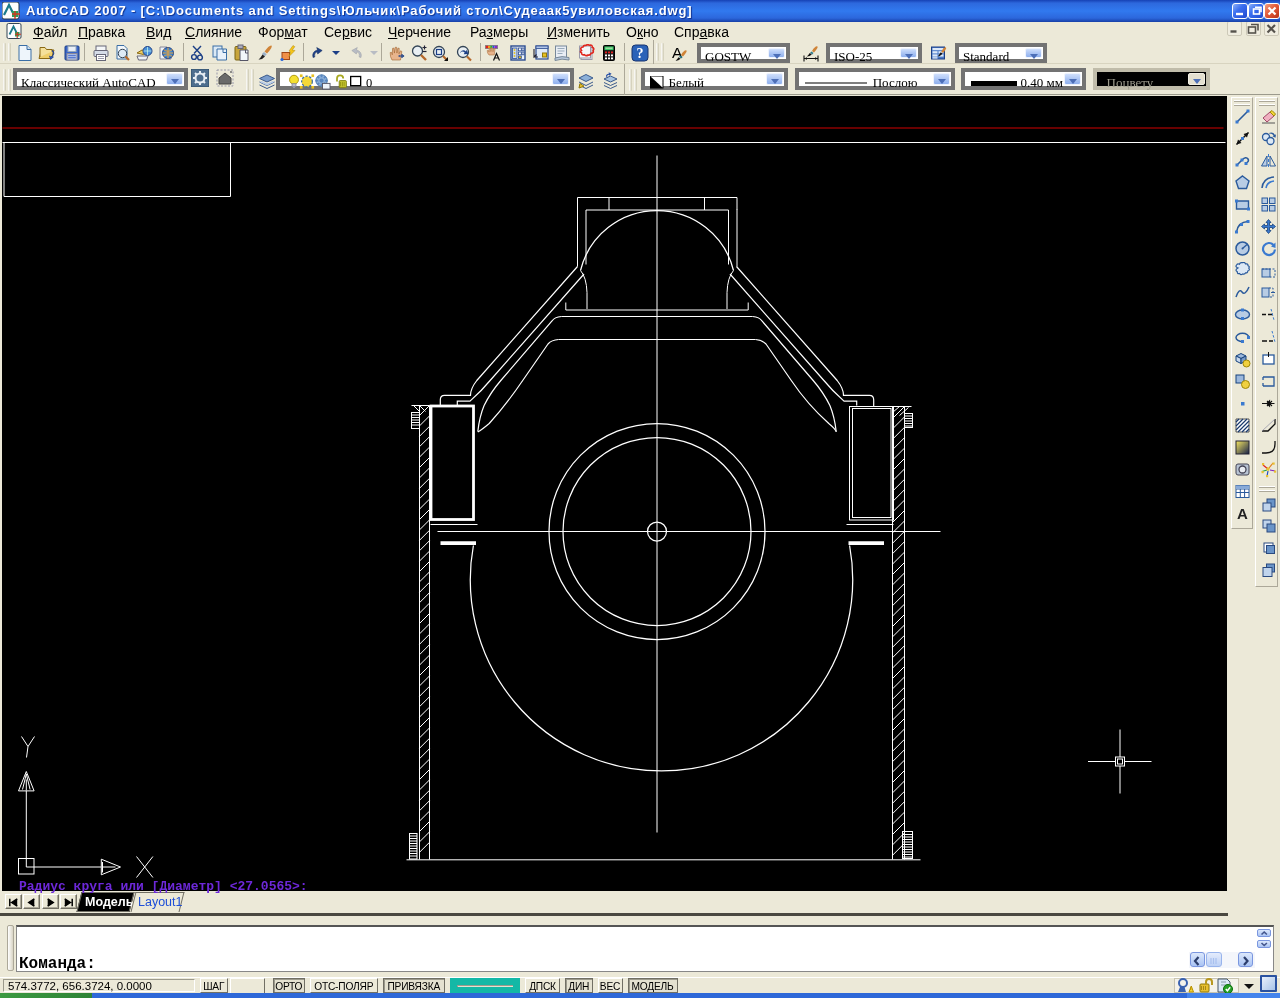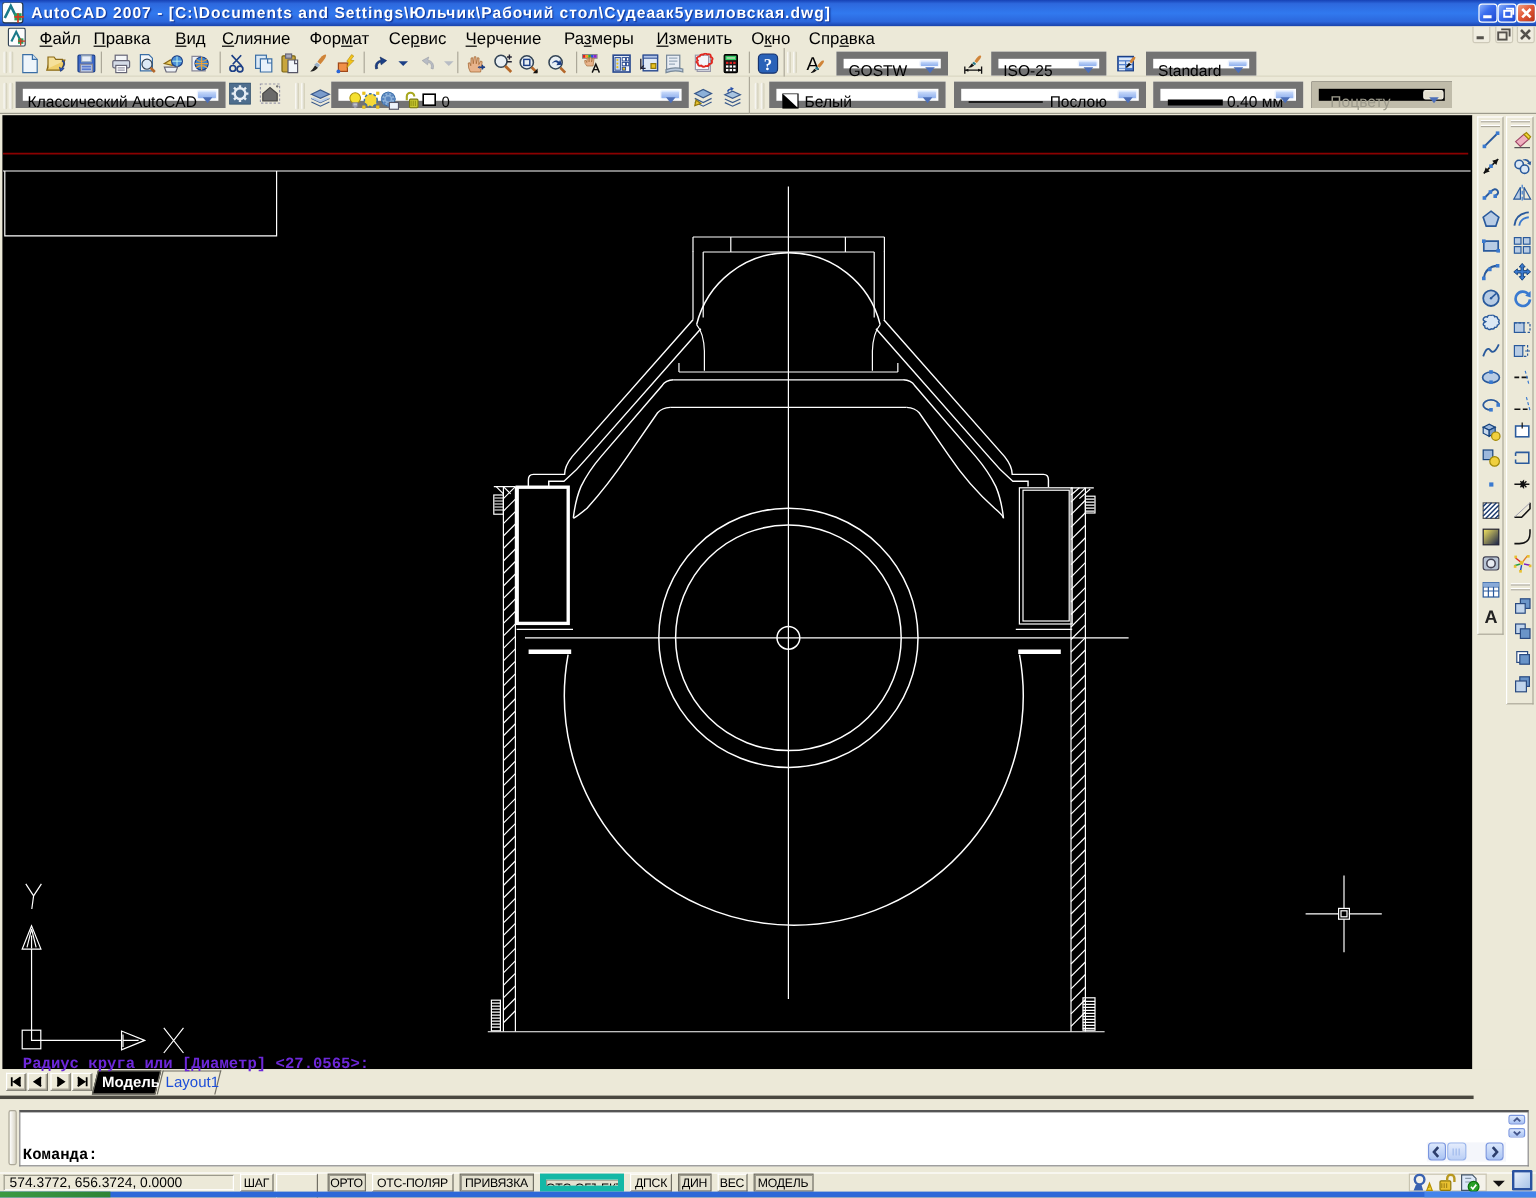--- a/index.html
+++ b/index.html
@@ -16,21 +16,21 @@
 #menubar{left:0;top:22px;width:1280px;height:18px;background:#ece9d8;font-size:14px;color:#000;text-align:center;}
 .mi{position:absolute;top:2px;white-space:pre;}
 .mi u,#titletext u{text-decoration-thickness:1px;text-underline-offset:1px;}
 #menubar{overflow:hidden;}
 .mdibtn{position:absolute;top:-1px;width:15px;height:15px;background:#f0ede0;border:1px solid #cdc9b8;border-radius:2px;}
 
 #row1{left:0;top:40px;width:1280px;height:24px;background:#ece9d8;border-bottom:1px solid #d8d4c0;}
 #row2{left:0;top:64px;width:1280px;height:31px;background:#ece9d8;border-bottom:1px solid #9c9a8c;}
 .grip{position:absolute;width:3px;background:linear-gradient(90deg,#fff,#cdc9b0);border-radius:1px;}
 .tsep{position:absolute;width:1px;background:#aca899;}
-.combo{position:absolute;background:#fff;border:6px solid #737373;}
+.combo{position:absolute;background:#fff;border:4px solid #737373;font-family:Liberation Serif, serif;}
 .combo .dd{position:absolute;right:1px;top:1px;bottom:1px;width:17px;background:linear-gradient(180deg,#cfdffc,#b0c8f5 45%,#8fb0ee);border:1px solid #eef3fd;border-radius:2px;}
 .dd:after{content:"";position:absolute;left:4px;top:5px;border-left:4px solid transparent;border-right:4px solid transparent;border-top:5px solid #4d6fb8;}
 .combo .txt{position:absolute;left:4px;top:2px;font-size:13px;color:#000;white-space:pre;}
 .combo2 .txt{top:3px;}
 .icon{position:absolute;width:18px;height:18px;}
 </style></head><body>
 <div id="page">
 <div class="abs" id="titlebar"></div>
 <svg class="abs" style="left:2px;top:2px" width="19" height="18" viewBox="0 0 19 18">
  <rect x="0" y="0" width="17" height="17" rx="2" fill="#fdfdfd" stroke="#234" stroke-width="1"></rect>
@@ -672,21 +672,21 @@
       </svg></div>
 <div class="abs" style="left:79px;top:892px;width:53px;height:20px;background:#000;transform:skewX(-14deg);border:1px solid #716f64"></div>
 <div class="abs" style="left:85px;top:894.5px;color:#fff;font-size:12.5px;font-weight:700">Модель</div>
 <div class="abs" style="left:133px;top:892px;width:49px;height:20px;background:#ece9d8;transform:skewX(-14deg);border:1px solid #716f64;border-bottom:none"></div>
 <div class="abs" style="left:138px;top:894.5px;color:#1d4ed8;font-size:12.5px">Layout1</div>
 <div class="abs" style="left:0;top:913px;width:1228px;height:2.5px;background:#4a4840"></div>
 <div class="abs" style="left:0;top:915.5px;width:1280px;height:61.5px;background:#ece9d8"></div>
 <div class="abs" style="left:15.5px;top:924.5px;width:1258px;height:47px;background:#fff;border:1px solid #888;border-top:2px solid #555"></div>
 <div class="abs" style="left:7px;top:925px;width:7px;height:46px;background:linear-gradient(90deg,#fff,#d8d4c4);border:1px solid #aca899;border-radius:2px"></div>
 <div class="abs" style="left:19px;top:879px;font-family:'Liberation Mono',monospace;font-size:13px;font-weight:700;color:#6d28d9;white-space:pre">Радиус круга или [Диаметр] &lt;27.0565&gt;:</div>
-<div class="abs" style="left:19px;top:954.5px;font-family:'Liberation Mono',monospace;font-size:13px;font-weight:700;color:#000;white-space:pre">Команда:</div>
+<div class="abs" style="left:19px;top:954.5px;font-family:'Liberation Mono',monospace;font-size:16px;font-weight:700;color:#000;white-space:pre">Команда:</div>
 <div class="abs" style="left:1256.5px;top:928.5px;width:14.5px;height:8.5px;background:linear-gradient(180deg,#dce8fc,#aac4f4);border:1px solid #7a96df;border-radius:2px">
       <svg style="position:absolute;left:0;top:0" width="12.5" height="6.5" viewBox="0 0 12.5 6.5">
         <path d="M3.5 4.5 l2.7-2.5 2.7 2.5" stroke="#44568c" stroke-width="1.6" fill="none"></path>
       </svg>
     </div>
 <div class="abs" style="left:1256.5px;top:939.5px;width:14.5px;height:8.5px;background:linear-gradient(180deg,#dce8fc,#aac4f4);border:1px solid #7a96df;border-radius:2px">
       <svg style="position:absolute;left:0;top:0" width="12.5" height="6.5" viewBox="0 0 12.5 6.5">
         <path d="M3.5 2 l2.7 2.5 2.7-2.5" stroke="#44568c" stroke-width="1.6" fill="none"></path>
       </svg>
     </div>
@@ -700,21 +700,21 @@
 <div class="abs" style="left:1237.5px;top:952px;width:15.5px;height:14.5px;background:linear-gradient(180deg,#dce8fc,#aac4f4);border:1px solid #7a96df;border-radius:3px"><svg width="13" height="12" viewBox="0 0 13 12">
         <path d="M5 2 L8.5 6 L5 10" stroke="#2c3e6c" stroke-width="2.2" fill="none"></path>
       </svg></div>
 <div class="abs" style="left:0;top:977px;width:1280px;height:16px;background:#ece9d8;border-top:1px solid #fff"></div>
 <div class="abs" style="left:3px;top:978.5px;width:192px;height:13.5px;background:#ece9d8;border:1px solid #9c9a8c;border-bottom-color:#fff;border-right-color:#fff;font-size:11.5px;color:#000;padding:0.5px 0 0 4px">574.3772, 656.3724, 0.0000</div>
 <div class="abs" style="left:200px;top:978px;width:27.5px;height:14.5px;border:1px solid #fff;border-right-color:#716f64;border-bottom-color:#716f64;background:#ece9d8;font-size:10.2px;color:#000;text-align:center;padding-top:1.5px;letter-spacing:-0.2px;white-space:nowrap;overflow:hidden">ШАГ</div>
 <div class="abs" style="left:230px;top:978px;width:35px;height:14.5px;border:1px solid #fff;border-right-color:#716f64;border-bottom-color:#716f64;background:#ece9d8;font-size:10.2px;color:#000;text-align:center;padding-top:19px;letter-spacing:-0.2px;white-space:nowrap;overflow:hidden">СЕТКА</div>
 <div class="abs" style="left:272.5px;top:978px;width:32.5px;height:14.5px;border:1px solid #716f64;box-shadow:inset 1px 1px 0 #9c9a8c;background:#e4e1d0;font-size:10.2px;color:#000;text-align:center;padding-top:1.5px;letter-spacing:-0.2px;white-space:nowrap;overflow:hidden">ОРТО</div>
 <div class="abs" style="left:310px;top:978px;width:67.5px;height:14.5px;border:1px solid #fff;border-right-color:#716f64;border-bottom-color:#716f64;background:#ece9d8;font-size:10.2px;color:#000;text-align:center;padding-top:1.5px;letter-spacing:-0.2px;white-space:nowrap;overflow:hidden">ОТС-ПОЛЯР</div>
 <div class="abs" style="left:382.5px;top:978px;width:62.5px;height:14.5px;border:1px solid #716f64;box-shadow:inset 1px 1px 0 #9c9a8c;background:#e4e1d0;font-size:10.2px;color:#000;text-align:center;padding-top:1.5px;letter-spacing:-0.2px;white-space:nowrap;overflow:hidden">ПРИВЯЗКА</div>
-<div class="abs" style="left:450px;top:978px;width:70px;height:14.5px;border:5px solid #14b8a6;box-shadow:inset 1px 1px 0 #9c9a8c;background:#e4e1d0;font-size:10.2px;color:#000;text-align:center;padding-top:1.5px;letter-spacing:-0.2px;white-space:nowrap;overflow:hidden">ОТС-ОБЪЕКТ</div>
+<div class="abs" style="left:450px;top:978px;width:70px;height:14.5px;border:7px solid #14b8a6;box-shadow:inset 1px 1px 0 #9c9a8c;background:#e4e1d0;font-size:10.2px;color:#000;text-align:center;padding-top:1.5px;letter-spacing:-0.2px;white-space:nowrap;overflow:hidden">ОТС-ОБЪЕКТ</div>
 <div class="abs" style="left:525px;top:978px;width:35px;height:14.5px;border:1px solid #fff;border-right-color:#716f64;border-bottom-color:#716f64;background:#ece9d8;font-size:10.2px;color:#000;text-align:center;padding-top:1.5px;letter-spacing:-0.2px;white-space:nowrap;overflow:hidden">ДПСК</div>
 <div class="abs" style="left:565px;top:978px;width:27.5px;height:14.5px;border:1px solid #716f64;box-shadow:inset 1px 1px 0 #9c9a8c;background:#e4e1d0;font-size:10.2px;color:#000;text-align:center;padding-top:1.5px;letter-spacing:-0.2px;white-space:nowrap;overflow:hidden">ДИН</div>
 <div class="abs" style="left:597.5px;top:978px;width:25px;height:14.5px;border:1px solid #fff;border-right-color:#716f64;border-bottom-color:#716f64;background:#ece9d8;font-size:10.2px;color:#000;text-align:center;padding-top:1.5px;letter-spacing:-0.2px;white-space:nowrap;overflow:hidden">ВЕС</div>
 <div class="abs" style="left:627.5px;top:978px;width:50px;height:14.5px;border:1px solid #716f64;box-shadow:inset 1px 1px 0 #9c9a8c;background:#e4e1d0;font-size:10.2px;color:#000;text-align:center;padding-top:1.5px;letter-spacing:-0.2px;white-space:nowrap;overflow:hidden">МОДЕЛЬ</div>
 <div class="abs" style="left:1174px;top:977.5px;width:65px;height:15px;background:#f4f2ea;border:1px solid #c8c4b0"></div>
 <svg class="abs" style="left:1176px;top:978px" width="20" height="15" viewBox="0 0 20 15">
       <circle cx="7" cy="5" r="4" fill="none" stroke="#3a62b0" stroke-width="2"></circle>
       <path d="M4 9 l-2 5 8 0 -1.5-5z" fill="#3a62b0"></path>
       <path d="M13 14 l4.5 0 -2.25-6z M14.75 9.5 v2.5" stroke="#b89000" stroke-width="1" fill="#f5d838"></path>
     </svg>

